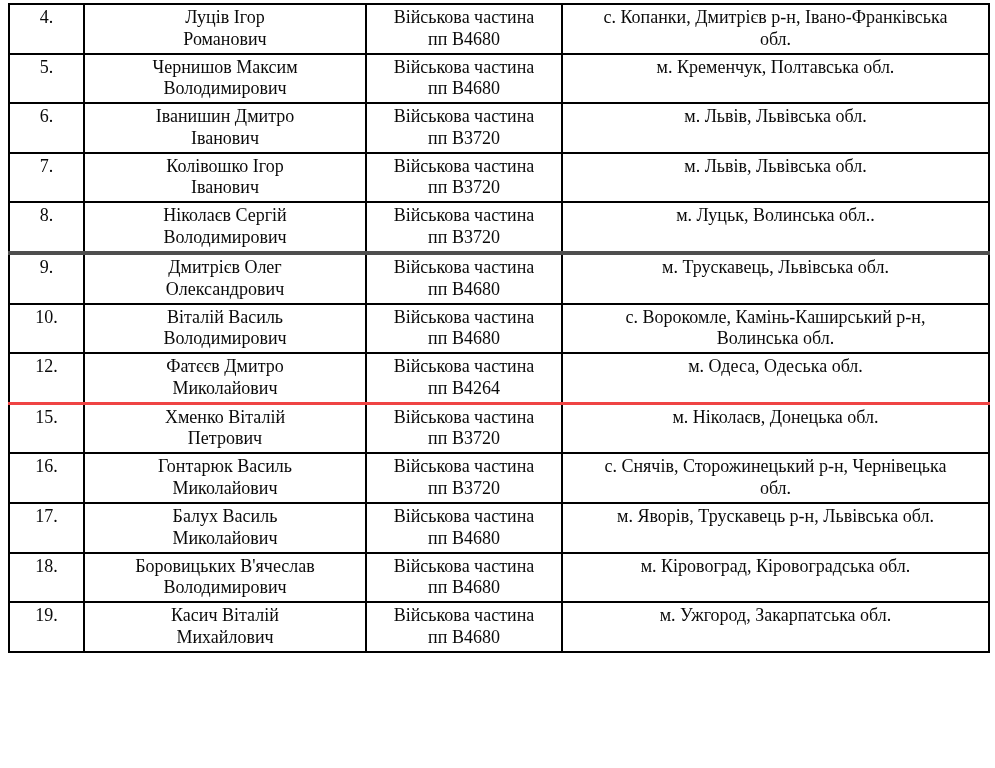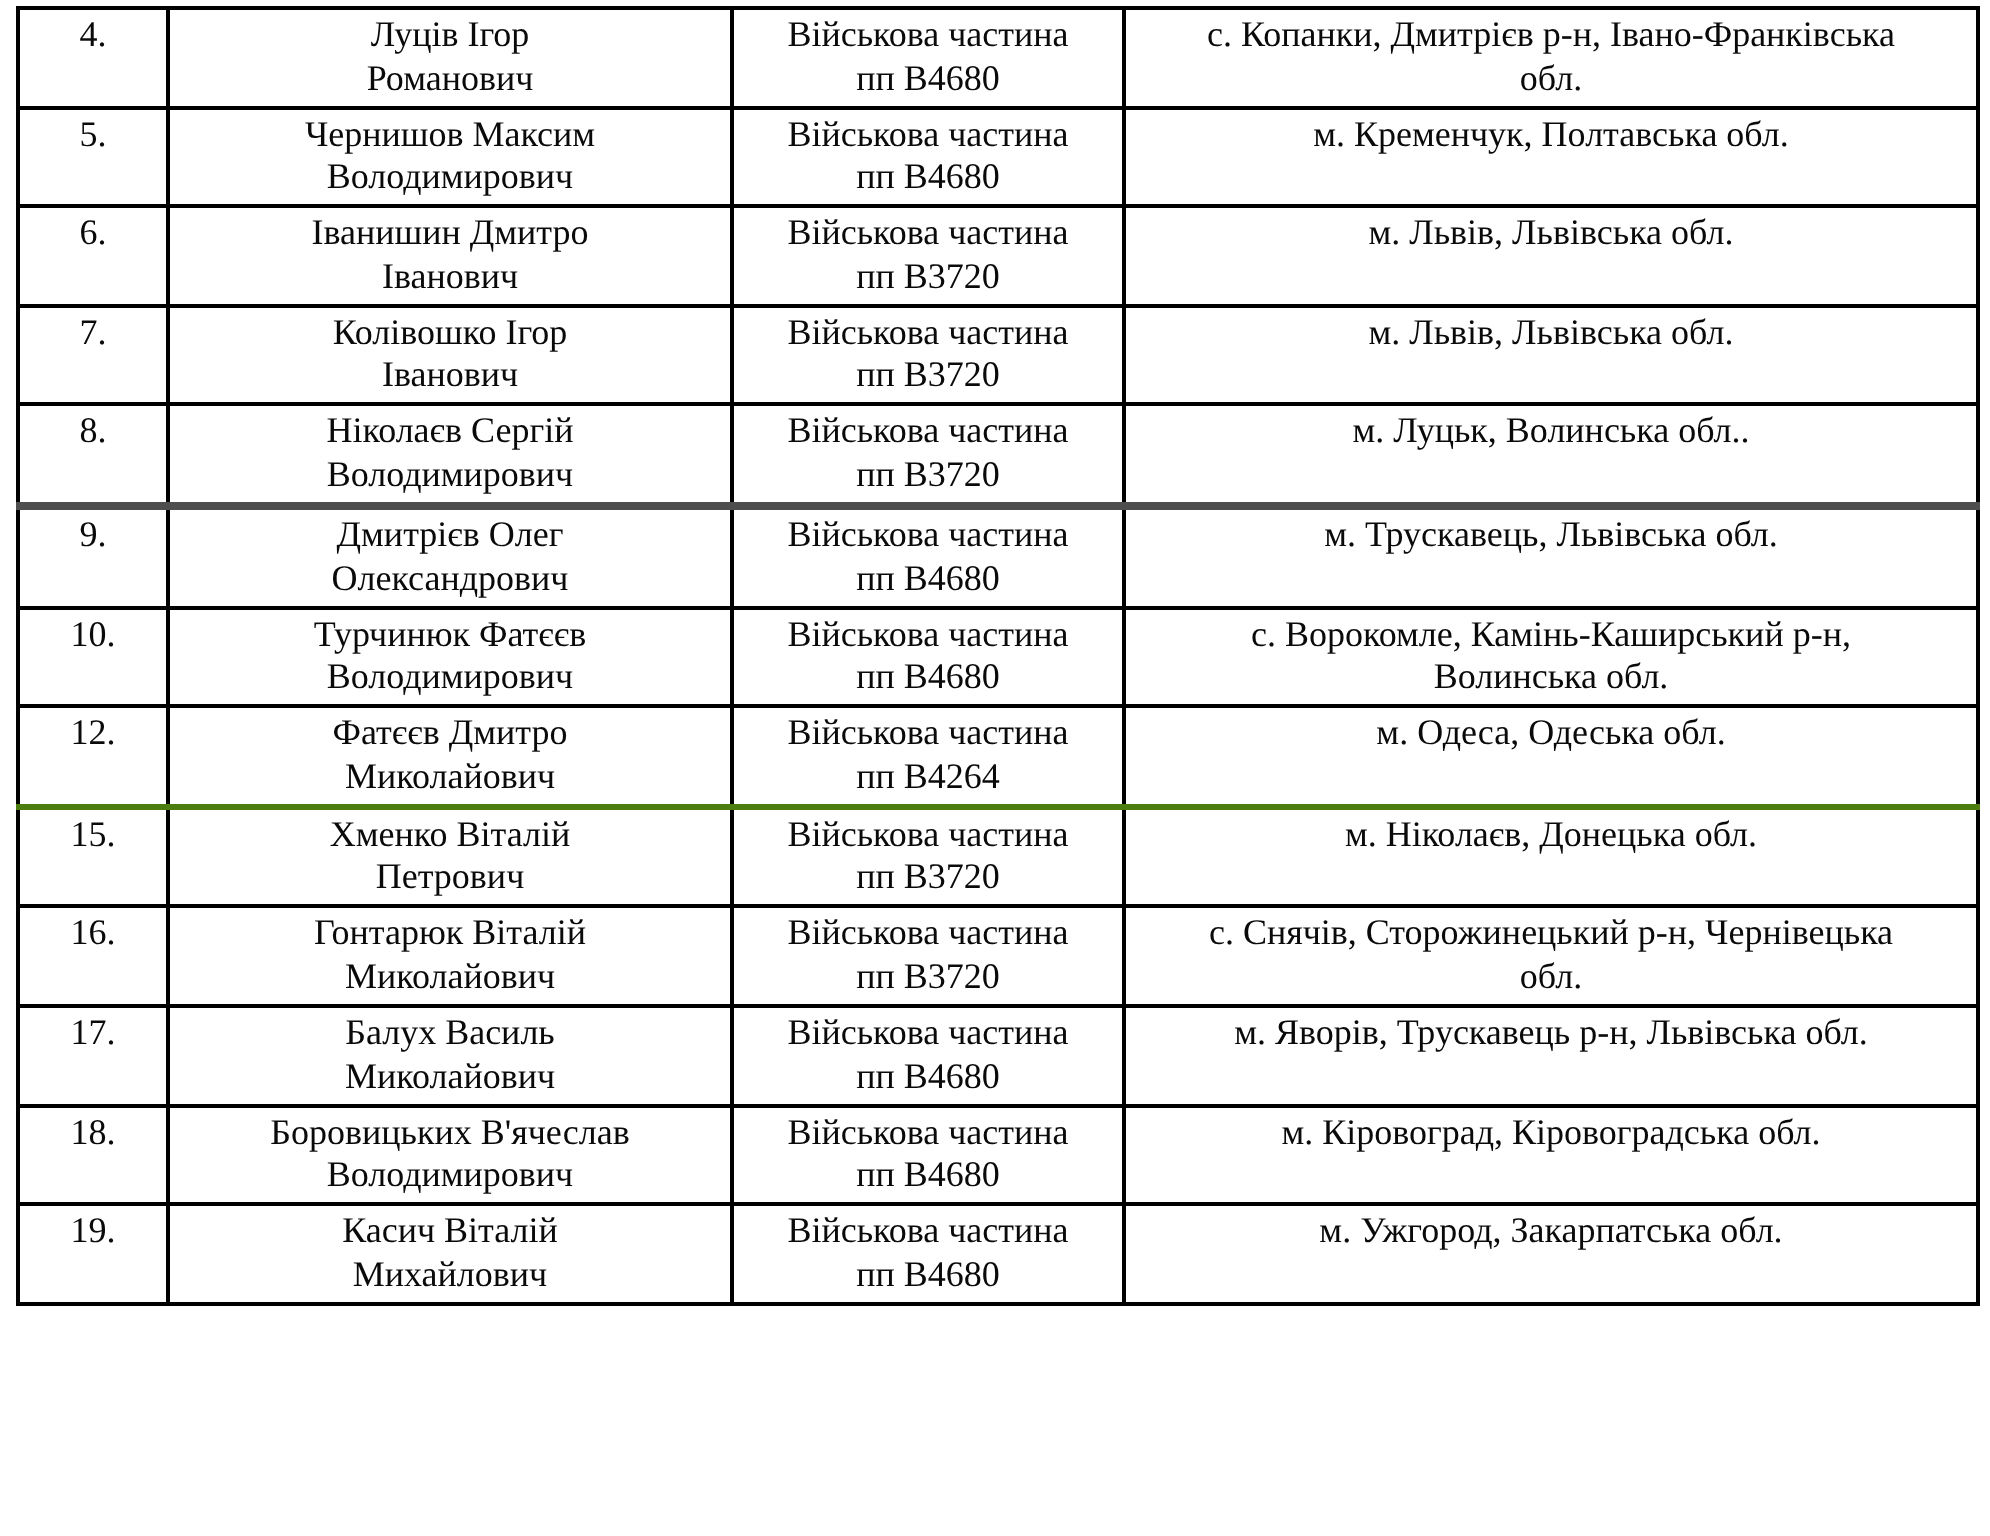--- a/index.html
+++ b/index.html
@@ -24,21 +24,21 @@
     vertical-align: top;
     text-align: center;
     font-size: 18px;
     line-height: 21.6px;
     color: #0a0a0a;
     padding: 2px 4px 0 4px;
     height: 45.6px;
     white-space: pre-line;
     overflow: hidden;
   }
-  tr.div-thick td      { border-bottom: 3px solid #4d7c0f; border-radius: 23px; }
+  tr.div-thick td      { border-bottom: 3px solid #ef4444; border-radius: 23px; }
   tr.div-thick-gray td { border-bottom: 4px solid #4e4e4e; }
 </style>
 </head>
 <body>
 
 <div class="page">
   <table class="doc-table">
     <colgroup>
       <col style="width:75px">
       <col style="width:282px">
@@ -90,21 +90,21 @@
         <tr>
           <td>9.</td>
           <td>Дмитрієв Олег
 Олександрович</td>
           <td>Військова частина
 пп В4680</td>
           <td>м. Трускавець, Львівська обл.</td>
         </tr>
         <tr>
           <td>10.</td>
-          <td>Турчинюк Фатєєв
+          <td>Віталій Василь
 Володимирович</td>
           <td>Військова частина
 пп В4680</td>
           <td>с. Ворокомле, Камінь-Каширський р-н,
 Волинська обл.</td>
         </tr>
         <tr class="div-thick">
           <td>12.</td>
           <td>Фатєєв Дмитро
 Миколайович</td>
@@ -115,21 +115,21 @@
         <tr>
           <td>15.</td>
           <td>Хменко Віталій
 Петрович</td>
           <td>Військова частина
 пп В3720</td>
           <td>м. Ніколаєв, Донецька обл.</td>
         </tr>
         <tr>
           <td>16.</td>
-          <td>Гонтарюк Віталій
+          <td>Гонтарюк Василь
 Миколайович</td>
           <td>Військова частина
 пп В3720</td>
           <td>с. Снячів, Сторожинецький р-н, Чернівецька
 обл.</td>
         </tr>
         <tr>
           <td>17.</td>
           <td>Балух Василь
 Миколайович</td>

